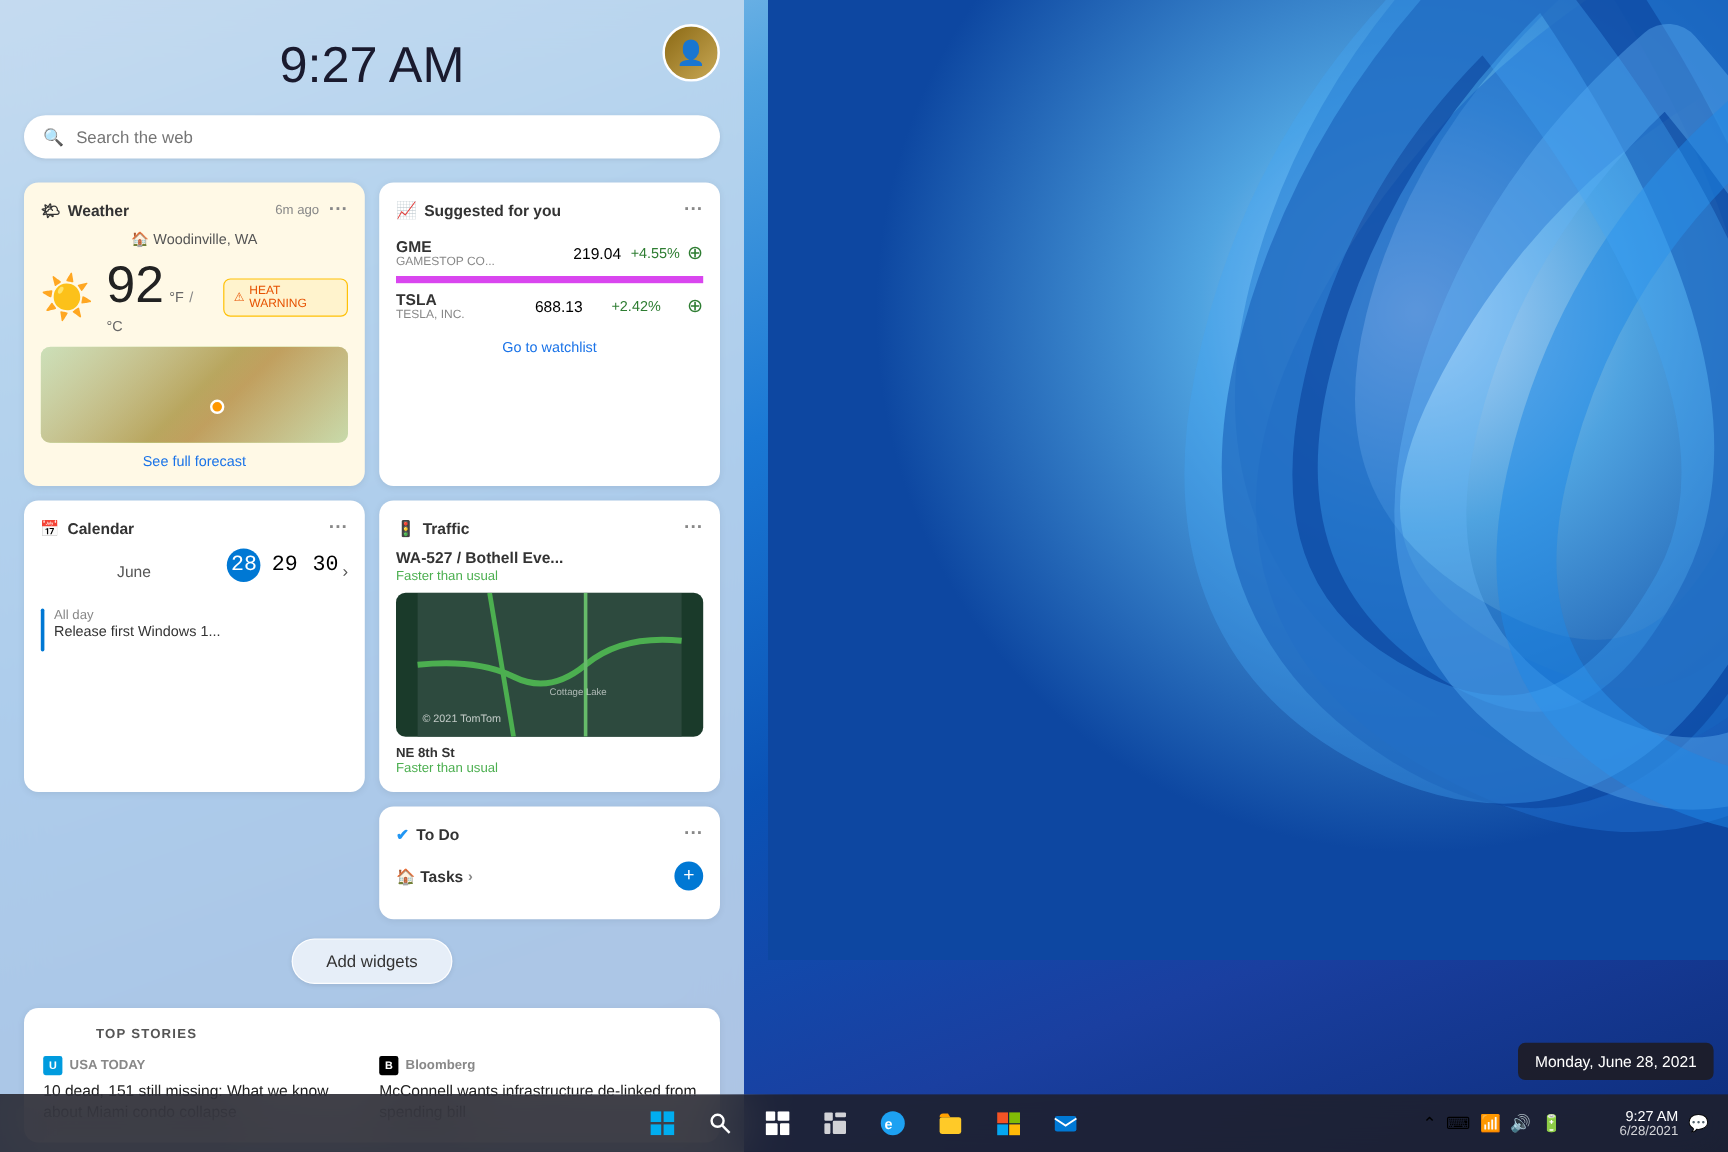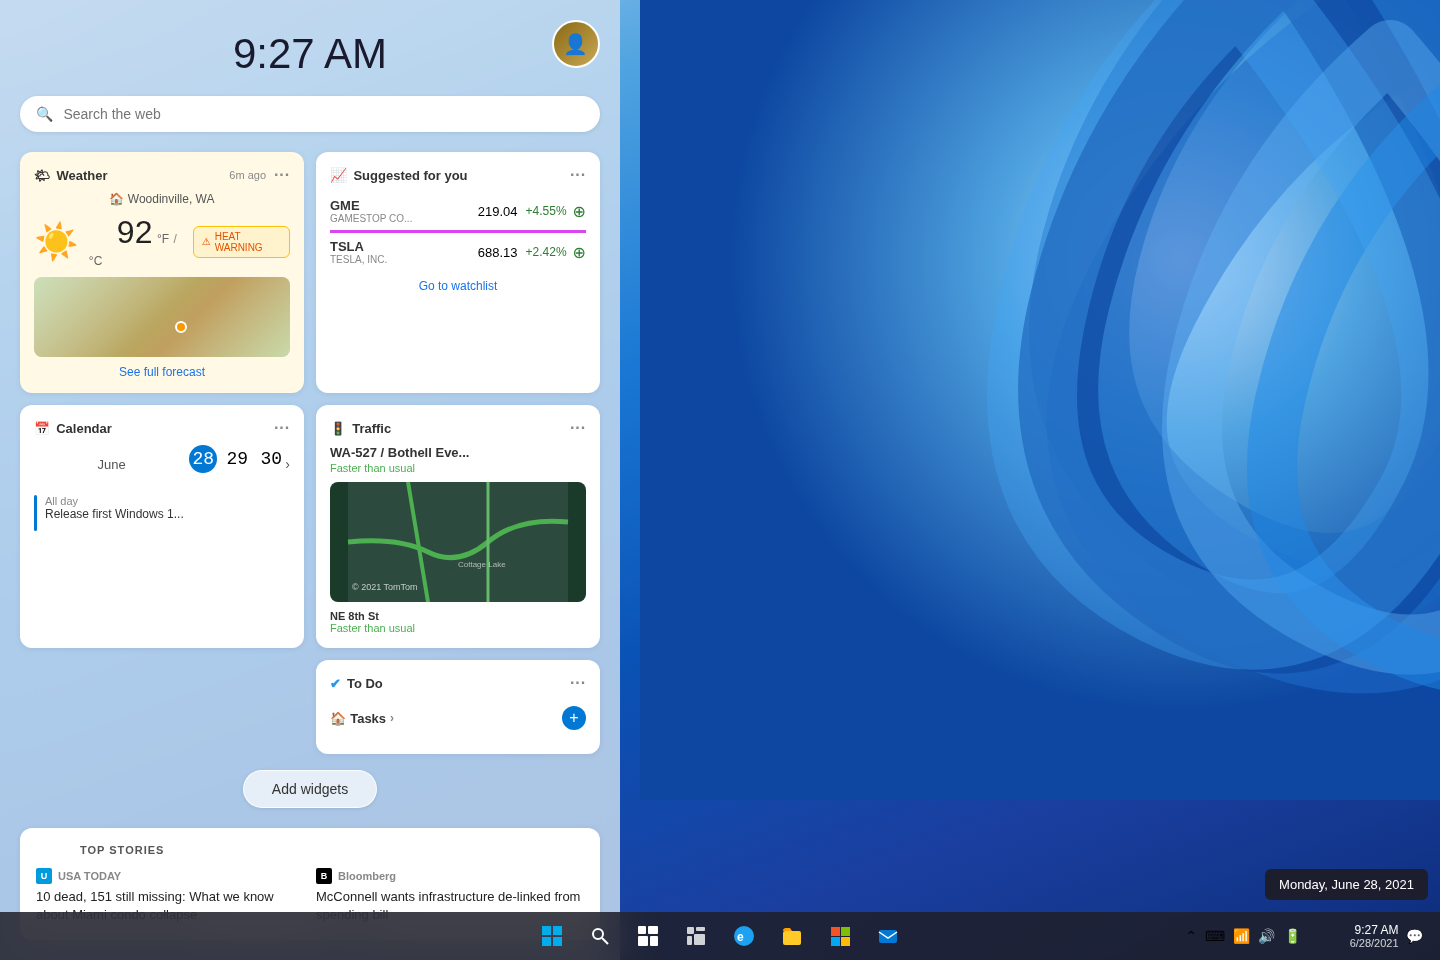--- a/index.html
+++ b/index.html
@@ -154,24 +154,23 @@
       justify-content: center;
       gap: 10px;
       margin-bottom: 8px;
     }
 
     .weather-icon {
       font-size: 36px;
     }
 
     .weather-temp {
-      font-size: 32px;
+      font-size: 43px;
       font-weight: 300;
       color: #222;
-      margin-left: 28px;
     }
 
     .weather-unit {
       font-size: 12px;
       color: #666;
     }
 
     .heat-warning {
       background: #fff3cd;
       border: 1px solid #ffc107;
@@ -215,23 +214,23 @@
       font-size: 12px;
       color: #1a73e8;
       cursor: pointer;
     }
 
     
     .stock-row {
       display: flex;
       align-items: center;
       padding: 6px 0;
-      border-bottom: 3px solid #d946ef;
-    }
-    .stock-row:last-child { border-bottom: none; }
+      border-bottom: 6px solid #d946ef;
+    }
+    .stock-row:last-child { border-bottom: none; gap: 16px; }
 
     .stock-symbol {
       font-size: 13px;
       font-weight: 700;
       color: #333;
       width: 50px;
     }
     .stock-name {
       font-size: 10px;
       color: #888;

